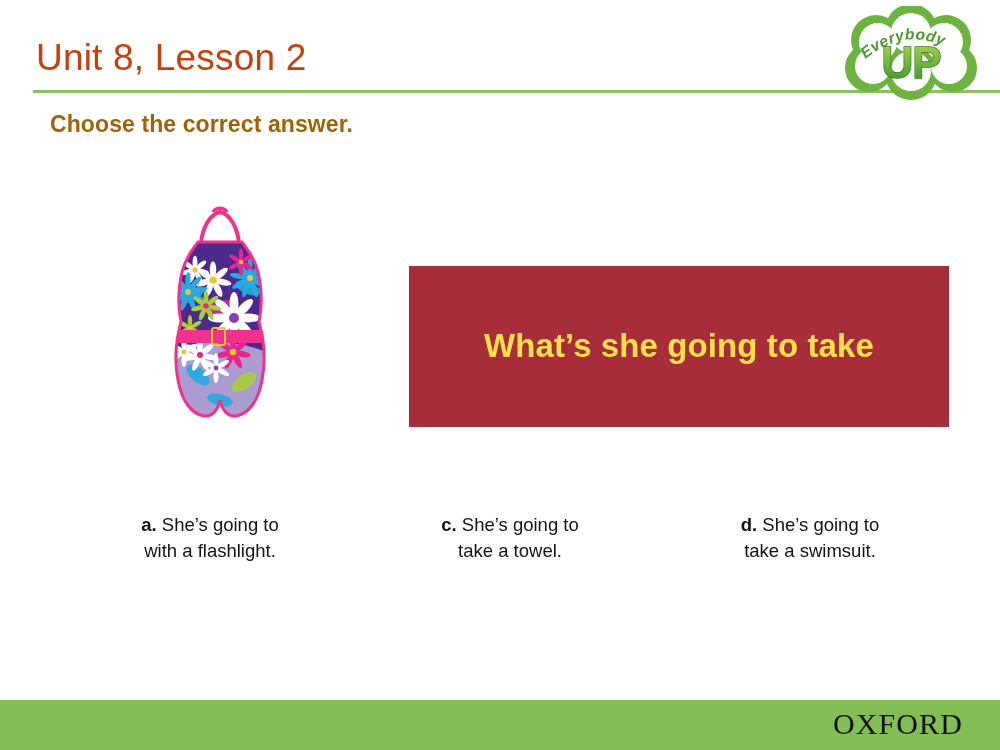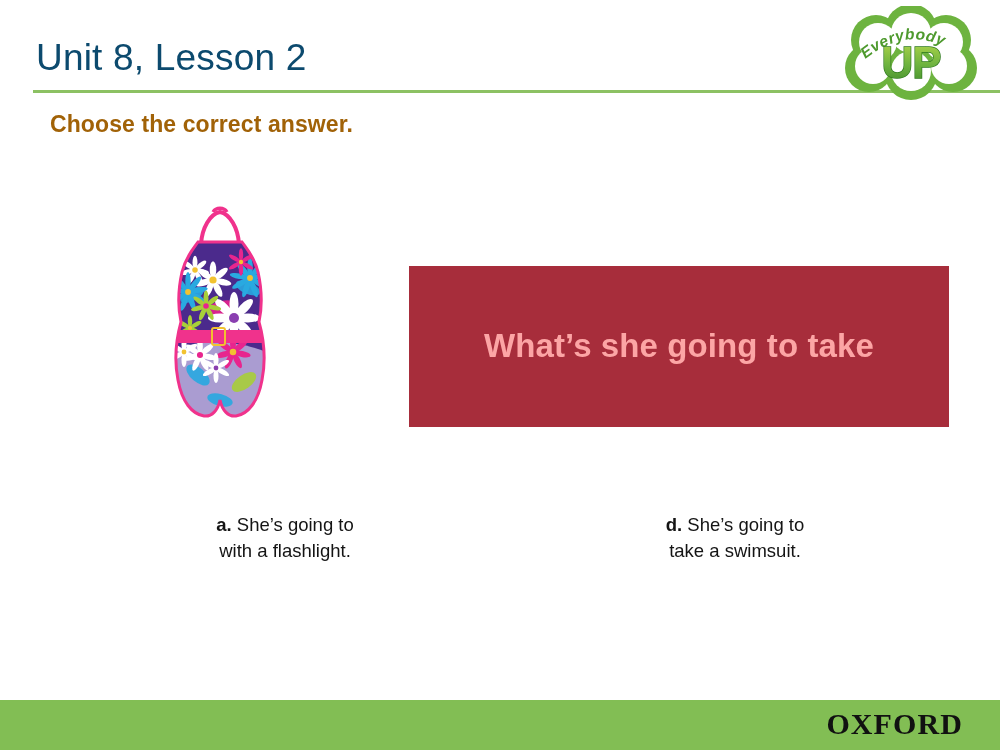--- a/index.html
+++ b/index.html
@@ -19,21 +19,21 @@
     overflow: hidden;
   }
 
   
   .slide-title {
     position: absolute;
     left: 36px;
     top: 38px;
     font-size: 37px;
     font-weight: 400;
-    color: #0c4a6e;
+    color: #c2410c;
     letter-spacing: 0.2px;
     line-height: 1.1;
     white-space: nowrap;
   }
   .title-rule {
     position: absolute;
     left: 33px;
     top: 90px;
     width: 967px;
     height: 3px;
@@ -79,21 +79,21 @@
     width: 540px;
     height: 161px;
     background: #A72D3B;
     display: flex;
     align-items: center;
     justify-content: center;
     box-sizing: border-box;
     padding: 0 26px;
   }
   .question-text {
-    color: #fca5a5;
+    color: #fde047;
     font-size: 33px;
     font-weight: bold;
     line-height: 1.34;
     text-align: center;
     letter-spacing: 0.1px;
   }
 
   
   .answers {
     position: absolute;
@@ -125,21 +125,21 @@
     width: 1000px;
     height: 50px;
     background: #82BE54;
   }
   .oxford {
     position: absolute;
     right: 37px;
     bottom: 9px;
     font-family: "Liberation Serif", serif;
     font-size: 30px;
-    font-weight: bold;
+    font-weight: normal;
     color: #111111;
     letter-spacing: 1.1px;
   }
 </style>
 </head>
 <body>
 
 <div class="slide">
 
   <div class="slide-title">Unit 8, Lesson 2</div>
@@ -389,20 +389,25 @@
     </div>
   </div>
 
   <div class="answers">
     <div class="answer">
       <span class="letter">a.</span>
       <span class="a-text">She’s going to</span><br>
       <span class="a-text">with a flashlight.</span>
     </div>
     <div class="answer">
+      <span class="letter">c.</span>
+      <span class="a-text">She’s going to</span><br>
+      <span class="a-text">take a towel.</span>
+    </div>
+    <div class="answer">
       <span class="letter">d.</span>
       <span class="a-text">She’s going to</span><br>
       <span class="a-text">take a swimsuit.</span>
     </div>
   </div>
 
   <div class="footer-bar">
     <div class="oxford">OXFORD</div>
   </div>
 

